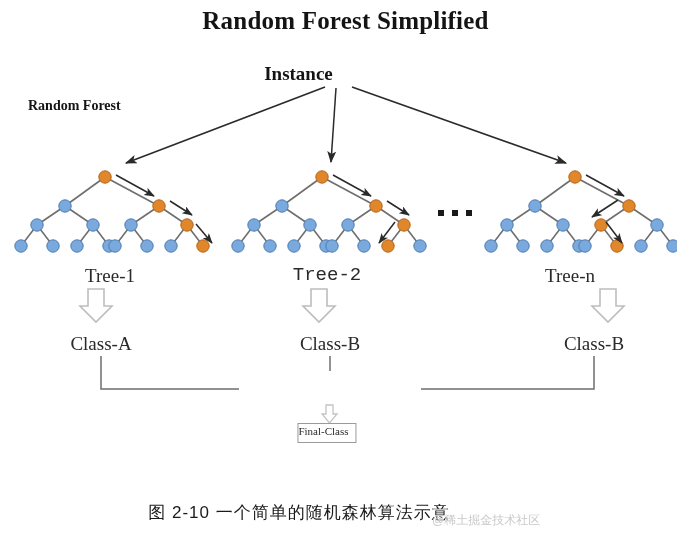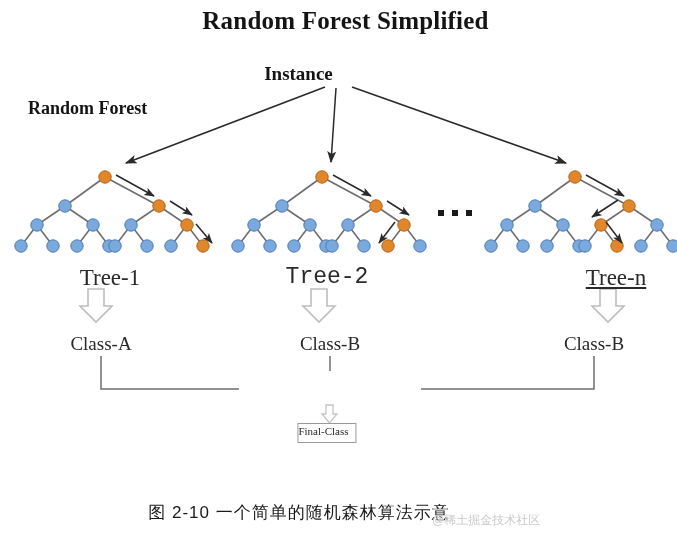--- a/index.html
+++ b/index.html
@@ -39,33 +39,33 @@
     font-family: "Liberation Serif", serif;
     font-weight: bold;
     font-size: 25px;
     letter-spacing: 0.2px;
     color: #141414;
     padding-left: 7px;
   }
   #label-random-forest {
     left: 28px; top: 99px;
     font-weight: bold;
-    font-size: 18px;
+    font-size: 14px;
     color: #141414;
   }
   #label-instance {
     left: 0; top: 64px;
     width: 597px;
     text-align: center;
     font-weight: bold;
     font-size: 19px;
     color: #141414;
   }
   .tree-label {
-    font-size: 23px;
+    font-size: 19px;
     color: #2a2a2a;
     text-align: center;
     transform: translateX(-50%);
   }
   .class-label {
     font-size: 19px;
     color: #2a2a2a;
     text-align: left;
     transform: translateX(-50%);
   }
@@ -272,21 +272,21 @@
       <polyline points="594,356 594,389 421,389"></polyline>
     </g>
 
     <g fill="#FFFFFF" stroke="#C4C4C4" stroke-width="1.3">
       <path d="M326,405 L333,405 L333,414 L337,414 L329.5,423 L322,414 L326,414 Z"></path>
     </g>
   </svg>
 
   <div class="txt tree-label" style="left:110px; top:266px;">Tree-1</div>
   <div class="txt tree-label" style="left:327px; top:266px;font-family:Liberation Mono, monospace;">Tree-2</div>
-  <div class="txt tree-label" style="left:616px; top:266px;text-decoration:underline;">Tree-n</div>
+  <div class="txt tree-label" style="left:570px; top:266px;">Tree-n</div>
 
   <div class="txt class-label" style="left:101px; top:334px;">Class-A</div>
   <div class="txt class-label" style="left:330px; top:334px;">Class-B</div>
   <div class="txt class-label" style="left:594px; top:334px;">Class-B</div>
 
   <div class="box-node" id="box-final-class">Final-Class</div>
 
   <div class="txt" id="caption">图 2-10 一个简单的随机森林算法示意</div>
   <div id="watermark">@稀土掘金技术社区</div>
 

